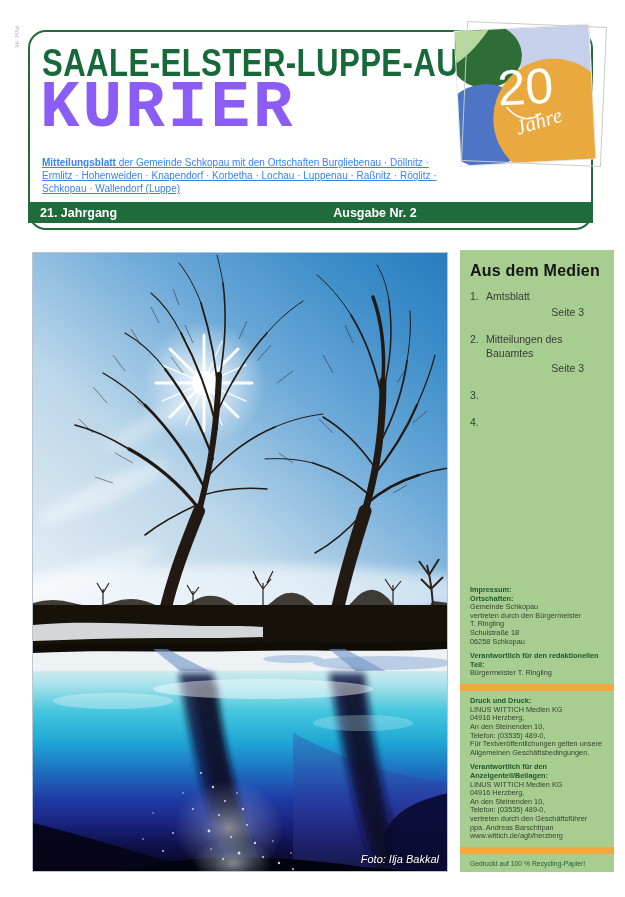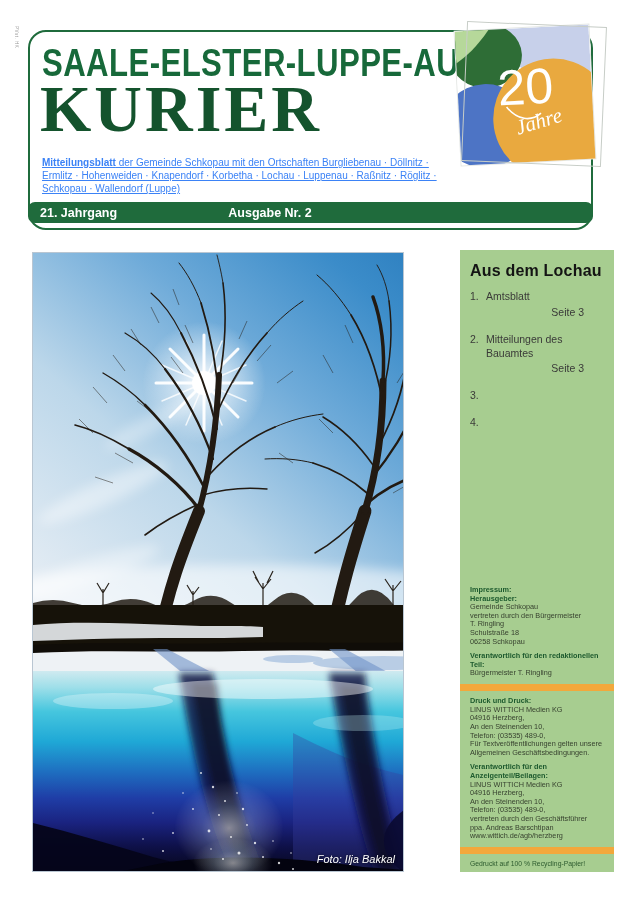--- a/index.html
+++ b/index.html
@@ -7,38 +7,38 @@
         font-family:"Liberation Sans",sans-serif;}
   
   .print-mark{position:absolute;left:14px;top:26px;height:46px;writing-mode:vertical-rl;
         font-size:4.5px;color:#9a9a9a;letter-spacing:.5px;}
   
   .header-box{position:absolute;left:28px;top:30px;width:565px;height:200px;
         border:2px solid #1f6b3c;border-radius:18px;box-sizing:border-box;}
   .masthead-region{position:absolute;left:12px;top:10px;font-weight:bold;font-size:38px;
         color:#17693a;transform:scaleX(.82);transform-origin:left top;white-space:nowrap;
         letter-spacing:.5px;}
-  .masthead-title{position:absolute;left:10px;top:44px;font-family:Liberation Serif, serif;
-        font-weight:bold;font-size:66px;letter-spacing:3px;color:#14532d;line-height:1;}
+  .masthead-title{position:absolute;left:10px;top:44px;font-family:Liberation Mono, monospace;
+        font-weight:bold;font-size:66px;letter-spacing:3px;color:#8b5cf6;line-height:1;}
   .subtitle{position:absolute;left:12px;top:124px;width:420px;font-size:10px;line-height:1.3;
         color:#3b82f6;text-decoration:underline;}
   .issue-bar{position:absolute;left:-2px;right:-2px;bottom:5px;height:21px;background:#1f6b3c;
-        display:flex;align-items:center;color:#ffffff;font-weight:bold;font-size:12.5px;border-radius:7px;}
+        display:flex;align-items:center;color:#ffffff;font-weight:bold;font-size:12.5px;}
   .issue-bar .cell{width:33.33%;}
   .cell.l{text-align:left;padding-left:12px;}
   .cell.c{text-align:center;}
-  .cell.r{text-align:left;padding-right:28px;}
+  .cell.r{text-align:right;padding-right:28px;}
   
   .logo{position:absolute;left:452px;top:22px;width:158px;height:152px;z-index:5;}
   .logo-frame{position:absolute;left:12px;top:2px;width:138px;height:138px;
         transform:rotate(2.5deg);border:1px solid #c7cdc7;background:transparent;}
   .logo-square{position:absolute;left:6px;top:6px;width:134px;height:134px;
         transform:rotate(-3deg);background:#fff;overflow:hidden;box-shadow:0 0 0 1px #e4e7e4;}
   
-  .photo{position:absolute;left:32px;top:252px;width:372px;height:620px;overflow:hidden;
+  .photo{position:absolute;left:32px;top:252px;width:416px;height:620px;overflow:hidden;
         border:1px solid #b9c6d2;box-sizing:border-box;}
   .photo svg{display:block;}
   .photo-credit{position:absolute;right:8px;bottom:6px;color:#ffffff;font-style:italic;
         font-size:11px;text-shadow:0 0 3px rgba(0,0,0,.8);}
   
   .sidebar{position:absolute;left:460px;top:250px;width:154px;height:622px;background:#a7cd90;
         box-sizing:border-box;padding:12px 10px 8px 10px;overflow:hidden;}
   .toc-title{font-size:16px;font-weight:bold;color:#141414;letter-spacing:.2px;}
   .toc-list{margin-top:10px;}
   .toc-item{display:flex;font-size:10.5px;color:#3a3a38;margin-bottom:13px;line-height:1.32;}
@@ -260,21 +260,21 @@
           <circle cx="130" cy="598" r="1"></circle>
         <circle cx="260" cy="616" r="1"></circle>
           <circle cx="120" cy="560" r="0.7"></circle>
           <circle cx="110" cy="586" r="0.8"></circle>
       </g>
     </svg>
     <div class="photo-credit">Foto: Ilja Bakkal</div>
   </div>
 
   <div class="sidebar">
-    <div class="toc-title">Aus dem Lochau</div>
+    <div class="toc-title">Aus dem Medien</div>
     <div class="toc-list">
       <div class="toc-item">
         <span class="toc-num">1.</span>
         <span class="toc-body">
           <span>Amtsblatt</span>
           <div class="toc-page">Seite 3</div>
         </span>
       </div>
       <div class="toc-item">
         <span class="toc-num">2.</span>
@@ -286,21 +286,21 @@
       <div class="toc-item">
         <span class="toc-num">3.</span>
       </div>
       <div class="toc-item">
         <span class="toc-num">4.</span>
       </div>
     </div>
 
     <div class="imprint">
       <div class="imp-head">Impressum:</div>
-      <div class="imp-head">Herausgeber:</div>
+      <div class="imp-head">Ortschaften:</div>
       <div>Gemeinde Schkopau</div>
       <div>vertreten durch den Bürgermeister</div>
       <div>T. Ringling</div>
       <div>Schulstraße 18</div>
       <div>06258 Schkopau</div>
       <div class="imp-gap"></div>
       <div class="imp-head">Verantwortlich für den redaktionellen Teil:</div>
       <div>Bürgermeister T. Ringling</div>
       <div class="divider"></div>
       <div class="imp-head">Druck und Druck:</div>

